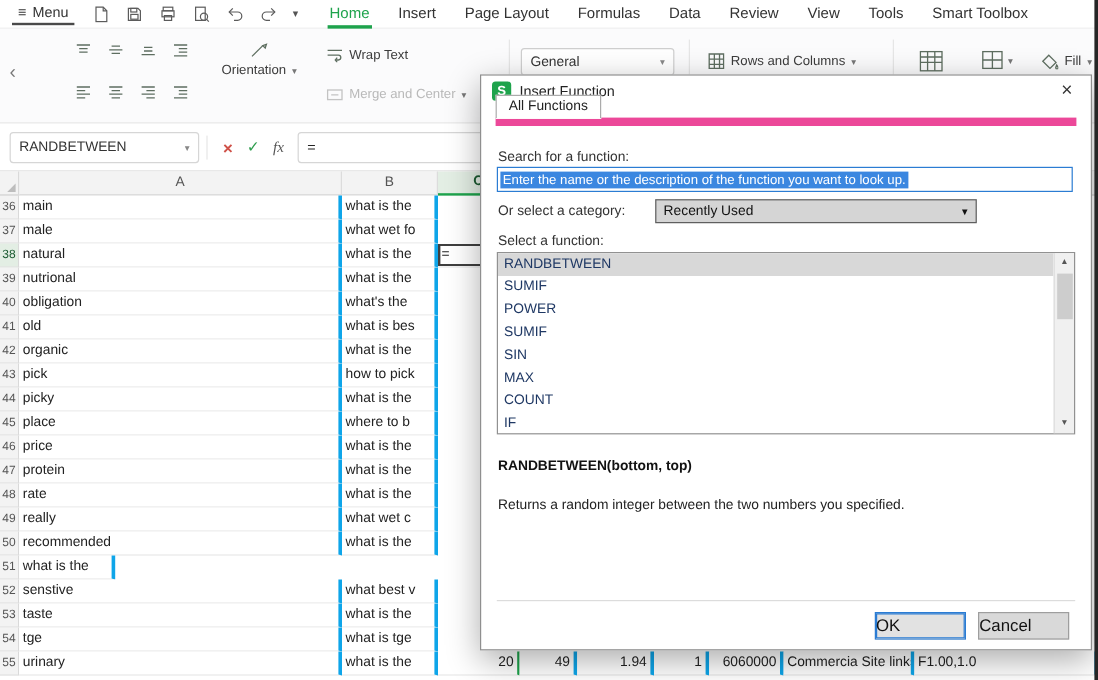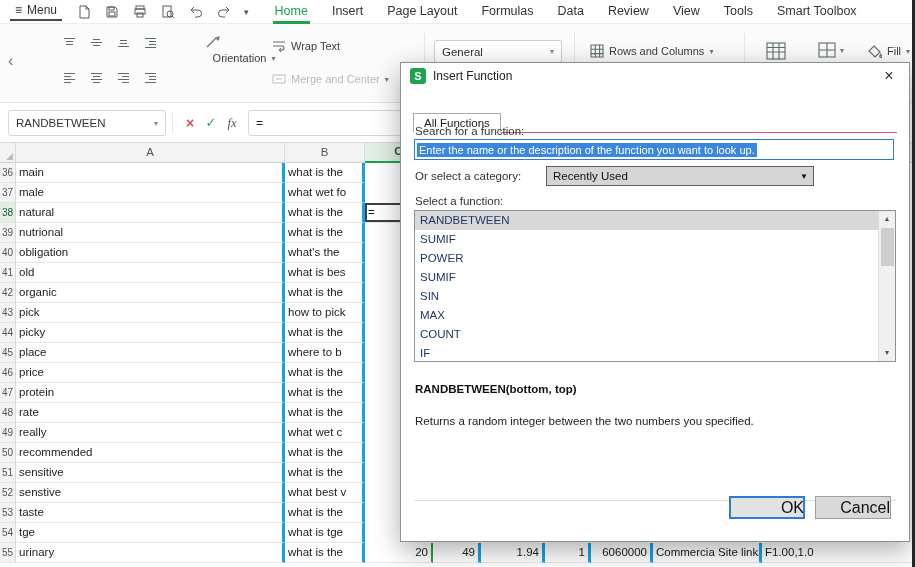--- a/index.html
+++ b/index.html
@@ -22,21 +22,21 @@
   #ribbon-tabs{display:flex;margin-left:14px;height:24px}
   .rtab{padding:0 12px;line-height:23px;font-size:12.5px;position:relative;color:#333;white-space:nowrap}
   .rtab.active{color:var(--accent);font-weight:400}
   .rtab.active::after{content:'';position:absolute;left:10px;right:10px;bottom:0;height:3px;background:var(--accent)}
 
   
   .toolbar{position:relative;height:79px;border-bottom:1px solid #e3e3e3;background:#fbfbfc}
   .toolbar svg{stroke:#5e6e60;fill:none;stroke-width:1.1}
   .collapse{position:absolute;left:8px;top:28px;font-size:16px;color:#777}
   .agrid{position:absolute;left:56px;top:11px;display:grid;grid-template-columns:repeat(4,27px);row-gap:17px;justify-items:center}
-  .orient{position:absolute;left:204px;top:10px;width:80px;font-size:11px;color:#3c3c3c}
+  .orient{position:absolute;left:176px;top:10px;width:80px;text-align:center;font-size:11px;color:#3c3c3c}
   .tlabel{display:flex;gap:5px;align-items:center;font-size:11px;color:#3c3c3c;white-space:nowrap}
   .wrap{position:absolute;left:272px;top:16px}
   .merge{position:absolute;left:272px;top:49px;color:#b9b9b9}
   .merge svg{stroke:#c3c3c3}
   .tsep{position:absolute;top:9px;height:62px;border-left:1px solid #e6e6e6}
   .numfmt{position:absolute;left:434px;top:16px;width:128px;height:23px;border:1px solid #cfcfcf;border-radius:3px;
           display:flex;align-items:center;padding:0 7px;font-size:11.5px;background:#fff}
   .numfmt .arrow{margin-left:auto;font-size:8px;color:#888}
   .rowscols{position:absolute;left:590px;top:20px}
   .bigicon1{position:absolute;left:766px;top:18px}
@@ -80,21 +80,21 @@
   .col-f{width:46px}.col-g{width:62px}.col-h{width:109px}.col-i{width:153px}
 
   
   .dialog{position:absolute;left:400px;top:62px;width:510px;height:480px;background:#fff;border:1px solid #8f8f8f;
           box-shadow:0 8px 26px rgba(0,0,0,.33);z-index:20;font-size:11.5px}
   .dlg-title{height:26px;display:flex;align-items:center;padding:0 9px}
   .slogo{width:16px;height:16px;background:var(--accent);color:#fff;border-radius:3px;font-weight:700;
          text-align:center;line-height:16px;font-size:11px;margin-right:7px}
   .dlg-title-text{font-size:12px;color:#222}
   .dlg-close{margin-left:auto;font-size:16px;color:#333;width:22px;text-align:center}
-  .tabstrip{position:absolute;left:12px;right:12px;top:48px;border-bottom:1px solid #ec4899;height:22px}
+  .tabstrip{position:absolute;left:12px;right:12px;top:20px;border-bottom:7px solid #ec4899;height:22px}
   .dtab{position:absolute;left:0;bottom:-1px;background:#fff;border:1px solid #ababab;border-bottom:1px solid #fff;
         padding:3px 10px;font-size:11.5px;color:#222}
   .search-label{position:absolute;left:14px;top:62px}
   .search-input{position:absolute;left:13px;top:76px;width:480px;height:21px;border:1px solid var(--blue);
                 display:flex;align-items:center;padding:0 2px;background:#fff}
   .search-sel{background:var(--blue-sel);color:#fff;padding:1px 2px;font-size:11px;white-space:nowrap;overflow:hidden}
   .cat-label{position:absolute;left:14px;top:107px}
   .combobox{position:absolute;left:145px;top:103px;width:268px;height:20px;background:#d5d5d5;
             border:1px solid #5f5f5f;display:flex;align-items:center}
   .combo-text{padding-left:6px;font-size:11.5px;color:#111}
@@ -104,22 +104,22 @@
   .fitems{flex:1;overflow:hidden}
   .fitem{height:19px;line-height:19px;padding-left:5px;color:var(--navy);font-size:11.5px}
   .fitem.sel{background:#d8d8d8}
   .vscroll{width:17px;background:#f0f0f0;border-left:1px solid #dcdcdc;display:flex;flex-direction:column}
   .varrow{height:16px;line-height:16px;text-align:center;font-size:7px;color:#555}
   .vthumb{width:13px;height:38px;background:#cdcdcd;margin:1px auto}
   .vtrack{flex:1}
   .signature{position:absolute;left:14px;top:320px;font-weight:700;color:#111}
   .fdesc{position:absolute;left:14px;top:352px;color:#222}
   .dlg-sep{position:absolute;left:13px;right:13px;top:437px;border-top:1px solid #dcdcdc}
-  .btn{position:absolute;top:433px;width:76px;height:23px;background:#e2e2e2;border:1px solid #9e9e9e;
-       text-align:right;line-height:21px;font-size:16px;color:#111}
+  .btn{position:absolute;top:447px;width:76px;height:23px;background:#e2e2e2;border:1px solid #9e9e9e;
+       text-align:left;line-height:21px;font-size:14px;color:#111}
   .btn-ok{left:328px;border:1px solid var(--blue);box-shadow:inset 0 0 0 1px var(--blue)}
   .btn-cancel{left:414px;background:#d9d9d9}
 </style>
 </head>
 <body>
 
 <div class="app">
 
   <div class="menubar">
     <div class="menu-btn">
@@ -359,21 +359,20 @@
           <span class="cell dcell col-a">really</span>
           <span class="cell dcell col-b">what wet c</span>
         </div>
         <div class="grow">
           <span class="cell rowhdr">50</span>
           <span class="cell dcell col-a">recommended</span>
           <span class="cell dcell col-b">what is the</span>
         </div>
         <div class="grow">
           <span class="cell rowhdr">51</span>
-          <span class="cell dcell col-a">sensitive</span>
           <span class="cell dcell col-b">what is the</span>
         </div>
         <div class="grow">
           <span class="cell rowhdr">52</span>
           <span class="cell dcell col-a">senstive</span>
           <span class="cell dcell col-b">what best v</span>
         </div>
         <div class="grow">
           <span class="cell rowhdr">53</span>
           <span class="cell dcell col-a">taste</span>

